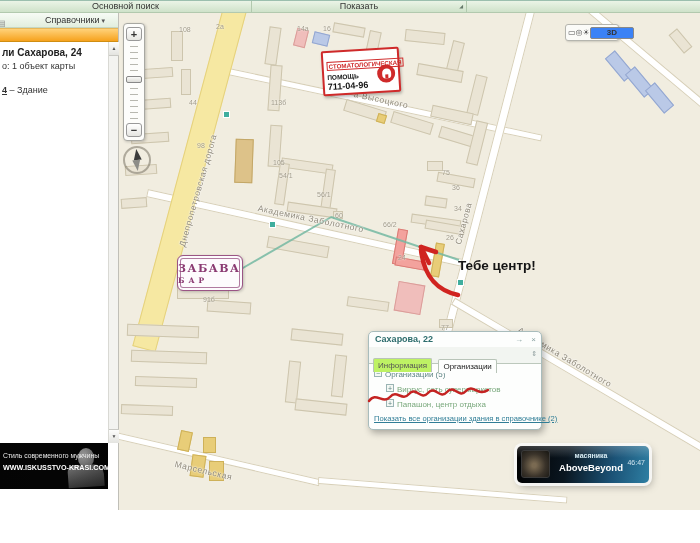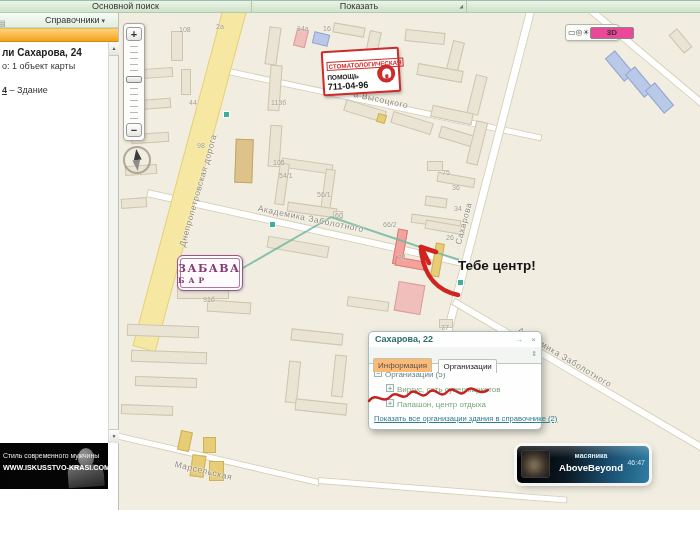--- a/index.html
+++ b/index.html
@@ -76,21 +76,21 @@
            border-radius:50%;z-index:20;box-sizing:border-box;cursor:pointer;}
   #compass .n1{position:absolute;left:8px;top:1px;width:0;height:0;border-left:4px solid transparent;
                border-right:4px solid transparent;border-bottom:11px solid #3c3c3c;transform:rotate(-8deg);}
   #compass .n2{position:absolute;left:8px;top:12px;width:0;height:0;border-left:4px solid transparent;
                border-right:4px solid transparent;border-top:11px solid #8d8d88;transform:rotate(-8deg);}
 
   #maptools{position:absolute;left:565px;top:24px;width:54px;height:17px;background:#fbfbf8;border:1px solid #b5b5ae;
             border-radius:3px;box-shadow:1px 1px 2px rgba(0,0,0,.15);display:flex;align-items:center;
             justify-content:space-between;padding:0 2px;box-sizing:border-box;z-index:20;}
   .mtool{font-size:8px;color:#555;cursor:pointer;line-height:13px;}
-  #btn3d{font-size:8px;font-weight:bold;color:#333;border:1px solid #888;background:#ec4899;border-radius:2px;
+  #btn3d{font-size:8px;font-weight:bold;color:#333;border:1px solid #888;background:#3b82f6;border-radius:2px;
          padding:0 16px;line-height:10px;cursor:pointer;}
 
   
   #dental{position:absolute;left:322px;top:49px;width:78px;background:#fff;border:2px solid #cf2a2a;
           border-radius:2px;transform:rotate(-3.5deg);box-shadow:1px 2px 3px rgba(0,0,0,.25);
           padding:2px 3px;box-sizing:border-box;z-index:22;cursor:pointer;}
   #dental .d1{display:inline-block;font-size:6.2px;font-weight:bold;color:#cf2a2a;border:1px solid #cf2a2a;padding:0 1px;white-space:nowrap;}
   #dental .d2{font-size:6.5px;font-weight:bold;color:#111;margin-top:1px;}
   #dental .d3{font-size:9px;font-weight:bold;color:#111;margin-top:1px;}
   #tooth-badge{position:absolute;right:3px;top:15px;width:18px;height:18px;border-radius:50%;background:#cf2a2a;}
@@ -110,21 +110,21 @@
   
   #popup{position:absolute;left:368px;top:331px;width:174px;background:#fdfefd;border:1px solid #a8bcbc;
          border-radius:5px;box-shadow:2px 3px 7px rgba(0,0,0,.3);z-index:30;box-sizing:border-box;}
   #pp-title{position:relative;height:15px;font-size:9px;font-weight:bold;color:#2c6c6c;line-height:15px;padding-left:6px;}
   #pp-title .pp-ico{position:absolute;top:0;font-size:8px;font-weight:normal;color:#88a0a0;cursor:pointer;line-height:15px;}
   #pp-pin{right:18px;}
   #pp-close{right:5px;}
   #pp-tabs{position:relative;height:16px;background:#f2f5f1;border-bottom:1px solid #bcc8bc;padding-left:4px;}
   .pp-tab{display:inline-block;font-size:8px;padding:2px 4px;border:1px solid #b8c4b8;border-bottom:none;
           border-radius:2px 2px 0 0;margin-right:2px;margin-top:2px;cursor:pointer;box-sizing:border-box;}
-  .pp-tab.inactive{background:#fdba74;color:#555;margin-top:11px;}
+  .pp-tab.inactive{background:#bef264;color:#555;margin-top:11px;}
   .pp-tab.active{background:#fdfefd;color:#222;position:relative;top:1px;}
   #pp-sort{position:absolute;right:4px;top:3px;font-size:7px;color:#8a9a9a;cursor:pointer;}
   #pp-body{padding:5px 5px 6px 5px;}
   .pp-row{font-size:8px;margin-bottom:5px;white-space:nowrap;}
   .box-ico{display:inline-block;width:8px;height:8px;border:1px solid #9ab4b4;background:#f4f8f4;color:#5f8585;
            font-size:7px;line-height:7px;text-align:center;vertical-align:1px;margin-right:3px;box-sizing:border-box;cursor:pointer;}
   #pp-group{color:#5f8585;}
   .pp-org{color:#79a87c;margin-left:12px;cursor:pointer;}
   #pp-link{font-size:7.6px;color:#2f7d96;text-decoration:underline;white-space:nowrap;cursor:pointer;margin-top:2px;}
 

